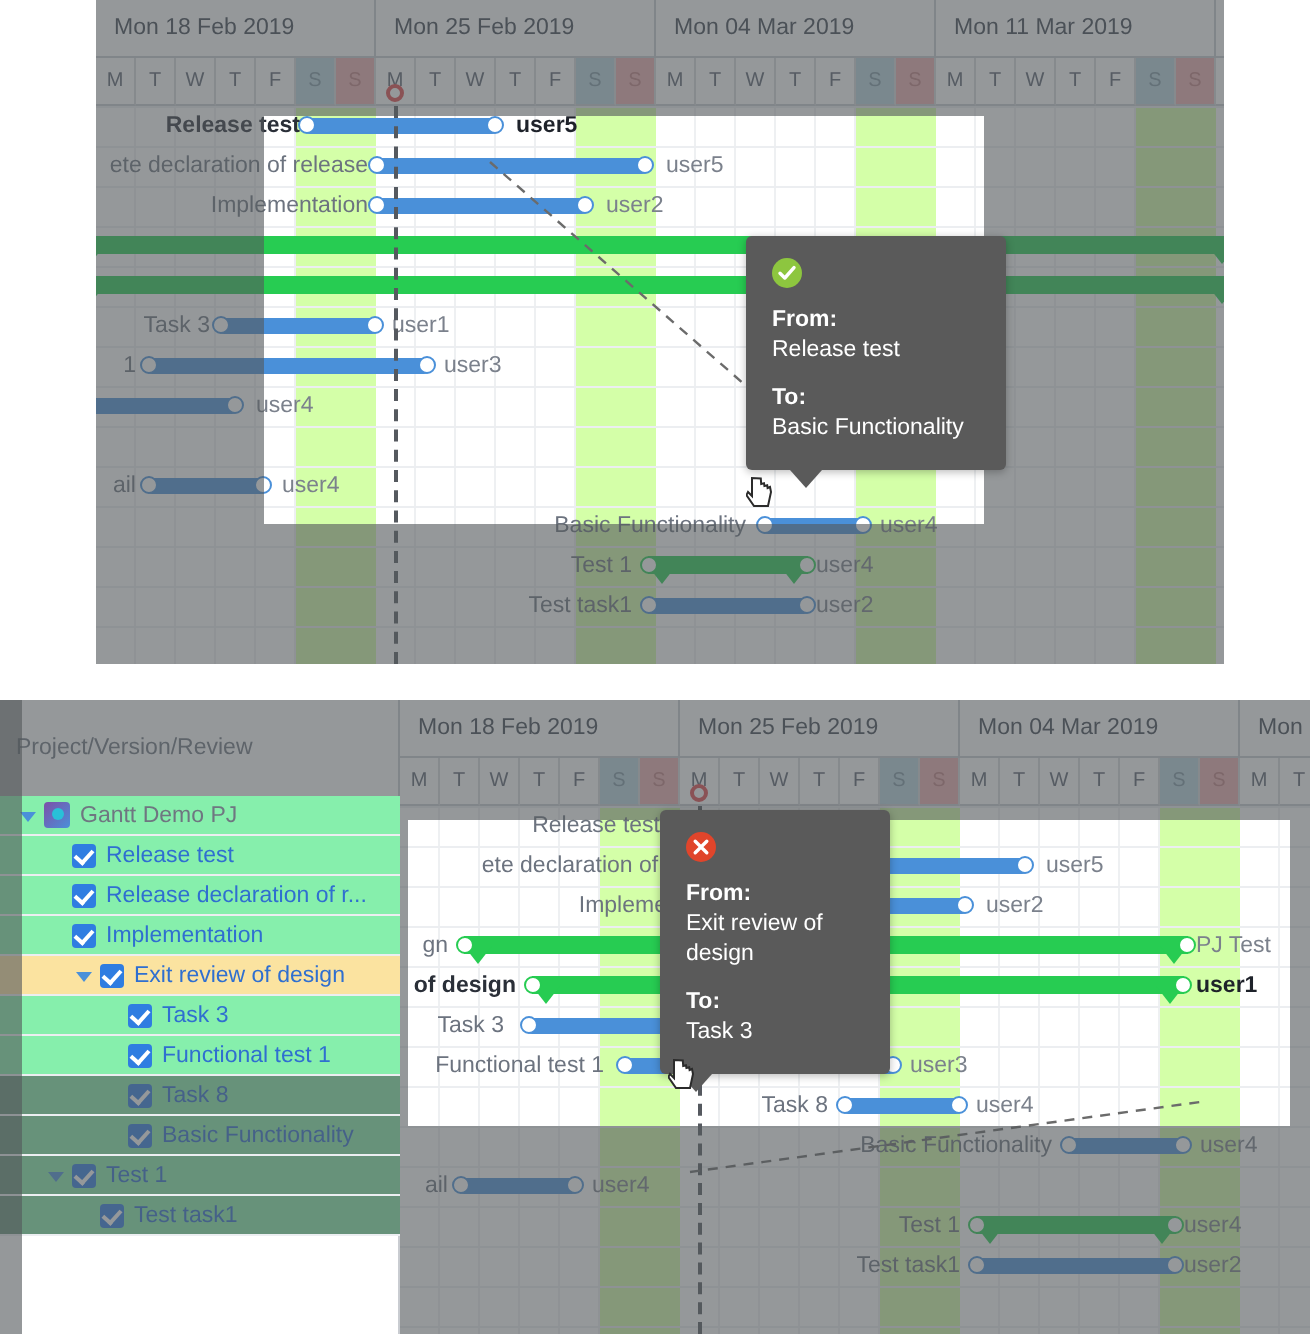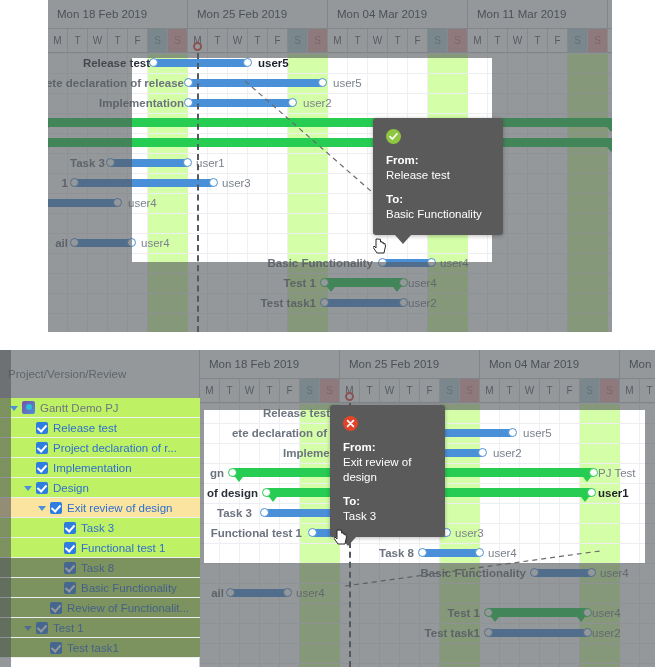--- a/index.html
+++ b/index.html
@@ -54,21 +54,21 @@
   .knob.g { border-color: #27cc52; }
   .sumcap {
     position: absolute; width: 0; height: 0;
     border-left: 7px solid transparent; border-right: 7px solid transparent;
     border-top: 9px solid #27cc52;
   }
   .tlabel {
     position: absolute; font-size: 11.5px; color: #6c737f;
     white-space: nowrap; line-height: 12px;
   }
-  .tlabel.r { text-align: right; font-weight: bold; }
+  .tlabel.r { text-align: right; }
   .tlabel.bold { color: #2a2f38; font-weight: bold; }
   .ulabel { position: absolute; font-size: 11.5px; color: #7b818c; white-space: nowrap; }
   .ulabel.bold { color: #1e222a; font-weight: bold; }
 
   .dep-line { position: absolute; overflow: visible; pointer-events: none; }
 
   
   .dim { position: absolute; background: rgba(84,88,92,0.62); }
 
   
@@ -96,21 +96,21 @@
 
   
   .side-title {
     position: absolute; left: 8px; top: 368px;
     font-size: 11.5px; color: #6f7681;
   }
   .tree { position: absolute; left: 0; top: 398px; width: 200px; }
   .trow {
     position: relative; height: 20px; display: flex; align-items: center;
     border-bottom: 1px solid #eceef1; font-size: 11.5px; color: #2f6fd0;
-    background: #bef264; white-space: nowrap;
+    background: #86efac; white-space: nowrap;
   }
   .trow.sel { background: #fbe3a0; }
   .trow .caret {
     width: 9px; height: 9px; margin-right: 3px; flex: 0 0 auto; position: relative;
   }
   .trow .caret.open::after {
     content: ""; position: absolute; left: 0; top: 3px;
     border-left: 4.5px solid transparent; border-right: 4.5px solid transparent;
     border-top: 5px solid #4a90d9;
   }
@@ -335,33 +335,27 @@
       <div class="trow">
         <span style="width: 24px; flex: 0 0 auto;"></span>
         <span class="caret"></span>
         <span class="cb"></span>
         <span class="tlbl">Release test</span>
       </div>
       <div class="trow">
         <span style="width: 24px; flex: 0 0 auto;"></span>
         <span class="caret"></span>
         <span class="cb"></span>
-        <span class="tlbl">Project declaration of r...</span>
+        <span class="tlbl">Release declaration of r...</span>
       </div>
       <div class="trow">
         <span style="width: 24px; flex: 0 0 auto;"></span>
         <span class="caret"></span>
         <span class="cb"></span>
         <span class="tlbl">Implementation</span>
-      </div>
-      <div class="trow">
-        <span style="width: 24px; flex: 0 0 auto;"></span>
-        <span class="caret open"></span>
-        <span class="cb"></span>
-        <span class="tlbl">Design</span>
       </div>
       <div class="trow sel">
         <span style="width: 38px; flex: 0 0 auto;"></span>
         <span class="caret open"></span>
         <span class="cb"></span>
         <span class="tlbl">Exit review of design</span>
       </div>
       <div class="trow">
         <span style="width: 52px; flex: 0 0 auto;"></span>
         <span class="caret"></span>
@@ -379,27 +373,20 @@
         <span class="caret"></span>
         <span class="cb"></span>
         <span class="tlbl">Task 8</span>
         <div class="dim" style="inset: 0px;"></div>
       </div>
       <div class="trow">
         <span style="width: 52px; flex: 0 0 auto;"></span>
         <span class="caret"></span>
         <span class="cb"></span>
         <span class="tlbl">Basic Functionality</span>
-        <div class="dim" style="inset: 0px;"></div>
-      </div>
-      <div class="trow">
-        <span style="width: 38px; flex: 0 0 auto;"></span>
-        <span class="caret"></span>
-        <span class="cb"></span>
-        <span class="tlbl">Review of Functionalit...</span>
         <div class="dim" style="inset: 0px;"></div>
       </div>
       <div class="trow">
         <span style="width: 24px; flex: 0 0 auto;"></span>
         <span class="caret open"></span>
         <span class="cb"></span>
         <span class="tlbl">Test 1</span>
         <div class="dim" style="inset: 0px;"></div>
       </div>
       <div class="trow">

